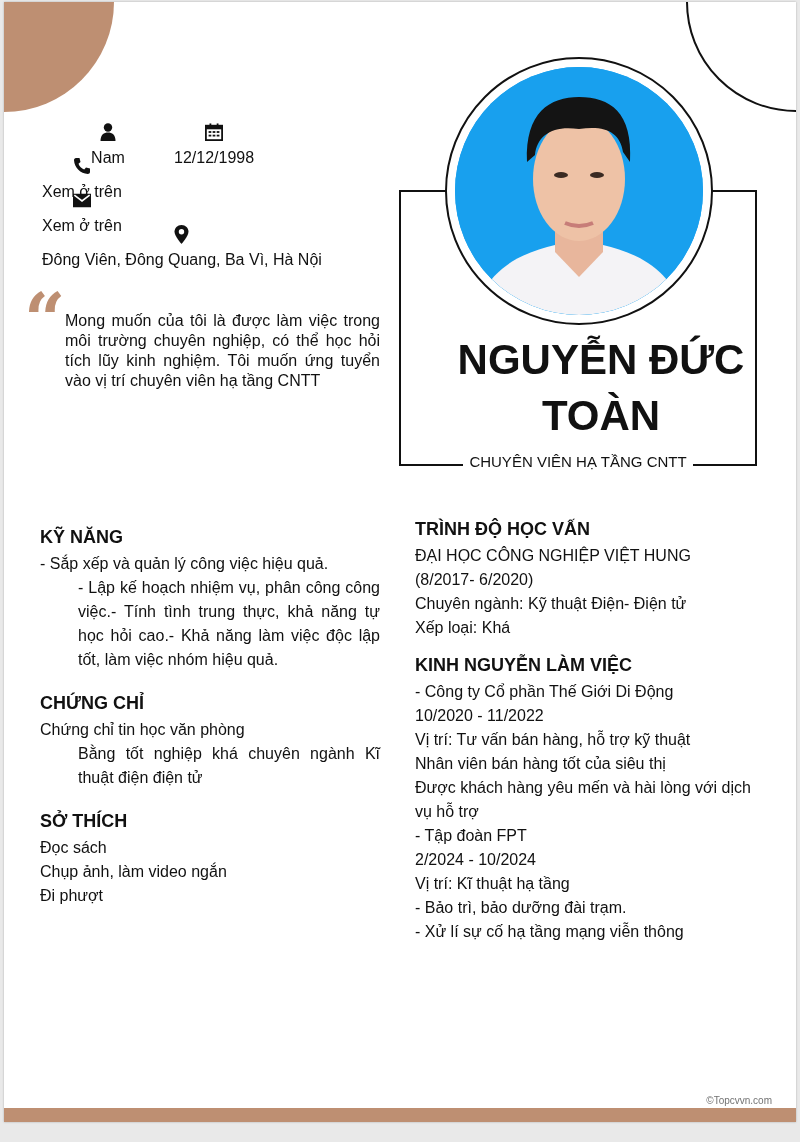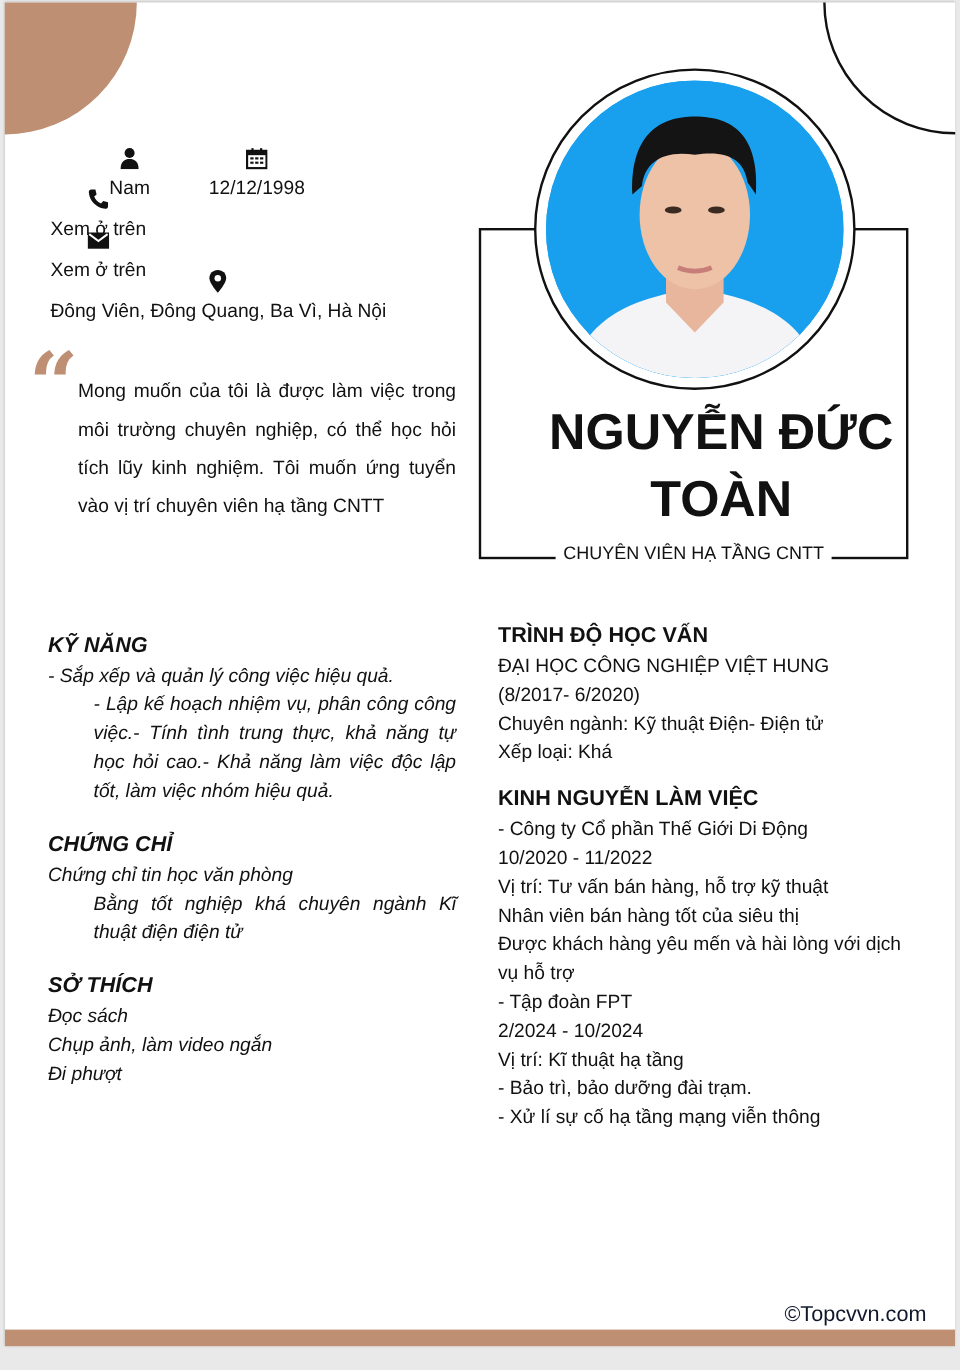--- a/index.html
+++ b/index.html
@@ -1,35 +1,35 @@
 <!DOCTYPE html>
 <html><head>
 <meta charset="utf-8">
 <style>
   html,body{margin:0;padding:0;background:#e9e9e9;}
   body{width:800px;height:1142px;position:relative;overflow:hidden;font-family:"Liberation Sans",sans-serif;color:#111;}
   .page{position:absolute;left:4px;top:2px;width:792px;height:1120px;background:#fff;overflow:hidden;box-shadow:0 0 2px rgba(0,0,0,0.25);}
   .blob{position:absolute;left:-110px;top:-110px;width:220px;height:220px;border-radius:50%;}
   .ring{position:absolute;left:682px;top:-110px;width:216px;height:216px;border-radius:50%;border:2px solid #111;}
   .footer-bar{position:absolute;left:0;bottom:0;width:792px;height:14px;}
-  .copyright{position:absolute;right:24px;bottom:16px;font-size:18px;color:#0f172a;}
+  .copyright{position:absolute;right:24px;bottom:16px;font-size:10px;color:#737373;}
   .info{position:absolute;left:38px;top:126px;font-size:16px;}
   .info-row{height:34px;display:flex;align-items:center;}
   .info-item{display:flex;align-items:center;gap:8px;flex-direction:column;}
   .ic{width:18px;height:18px;display:inline-flex;align-items:center;justify-content:center;}
   .quote-mark{position:absolute;left:20px;top:282px;font-size:72px;font-weight:bold;line-height:1;font-family:"DejaVu Serif",serif;}
-  .objective{position:absolute;left:61px;top:309px;width:315px;font-size:16px;line-height:32px;text-align:justify;}
+  .objective{position:absolute;left:61px;top:309px;width:315px;font-size:16px;line-height:20px;text-align:justify;}
   .frame{position:absolute;left:395px;top:188px;width:354px;height:272px;border:2px solid #111;}
   .photo-ring{position:absolute;left:441px;top:55px;width:264px;height:264px;border-radius:50%;border:2px solid #111;background:#fff;}
   .photo{position:absolute;left:8px;top:8px;width:248px;height:248px;border-radius:50%;background:#18a0ee;overflow:hidden;}
   .name{position:absolute;left:397px;top:330px;width:400px;text-align:center;font-size:42px;font-weight:bold;line-height:56px;}
   .title{position:absolute;left:397px;top:451px;width:354px;text-align:center;}
   .title span{background:#fff;padding:0 6px;font-size:15px;}
   .col{position:absolute;font-size:16px;line-height:24px;}
-  .col-left{left:36px;top:520px;width:340px;font-style:italic;}
+  .col-left{left:36px;top:520px;width:340px;}
   .col-right{left:411px;top:512px;width:345px;}
   .sec-h{font-size:18px;font-weight:bold;line-height:30px;margin:0;}
   .sec{margin-bottom:16px;}
   .justify{text-align:justify;margin-left:38px;}
   .line{display:block;}
 </style>
 </head>
 <body>
 
 <div class="page">

